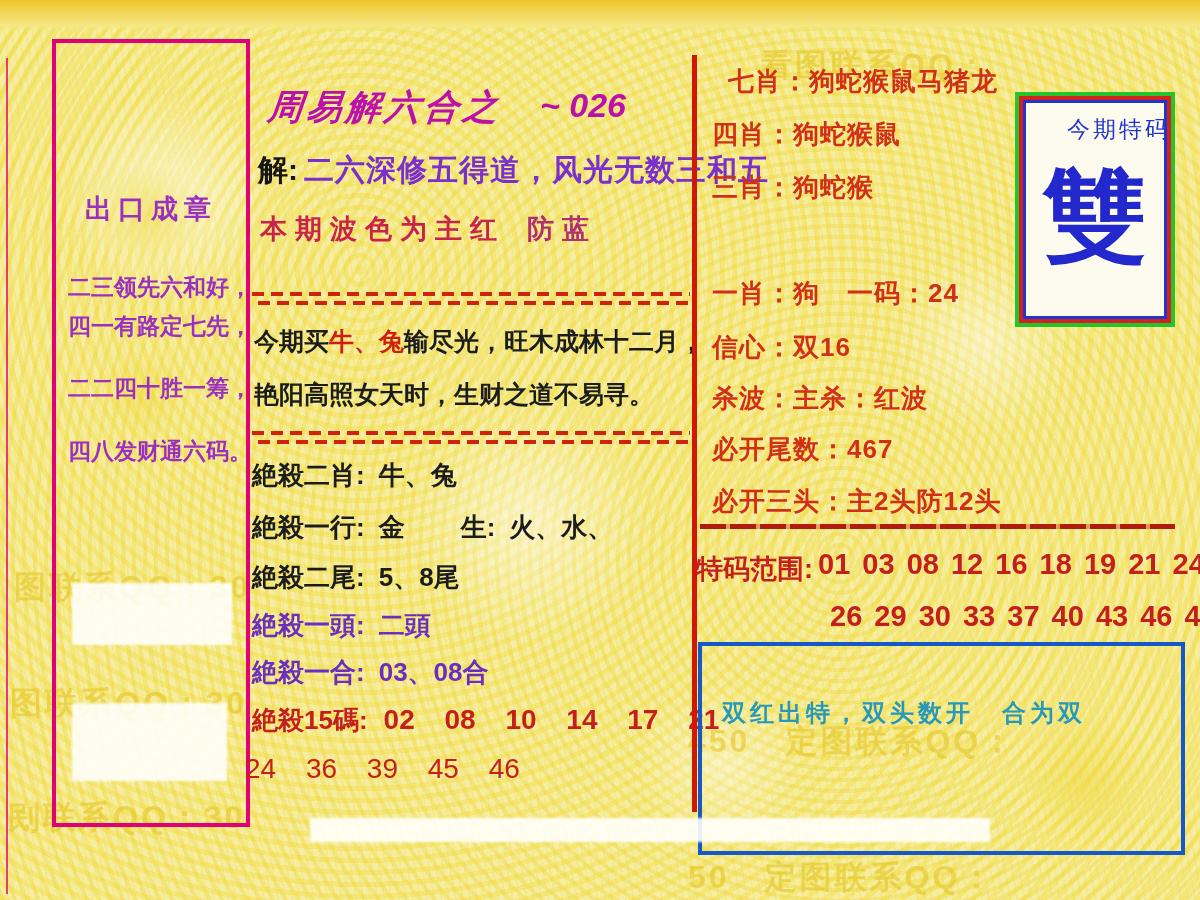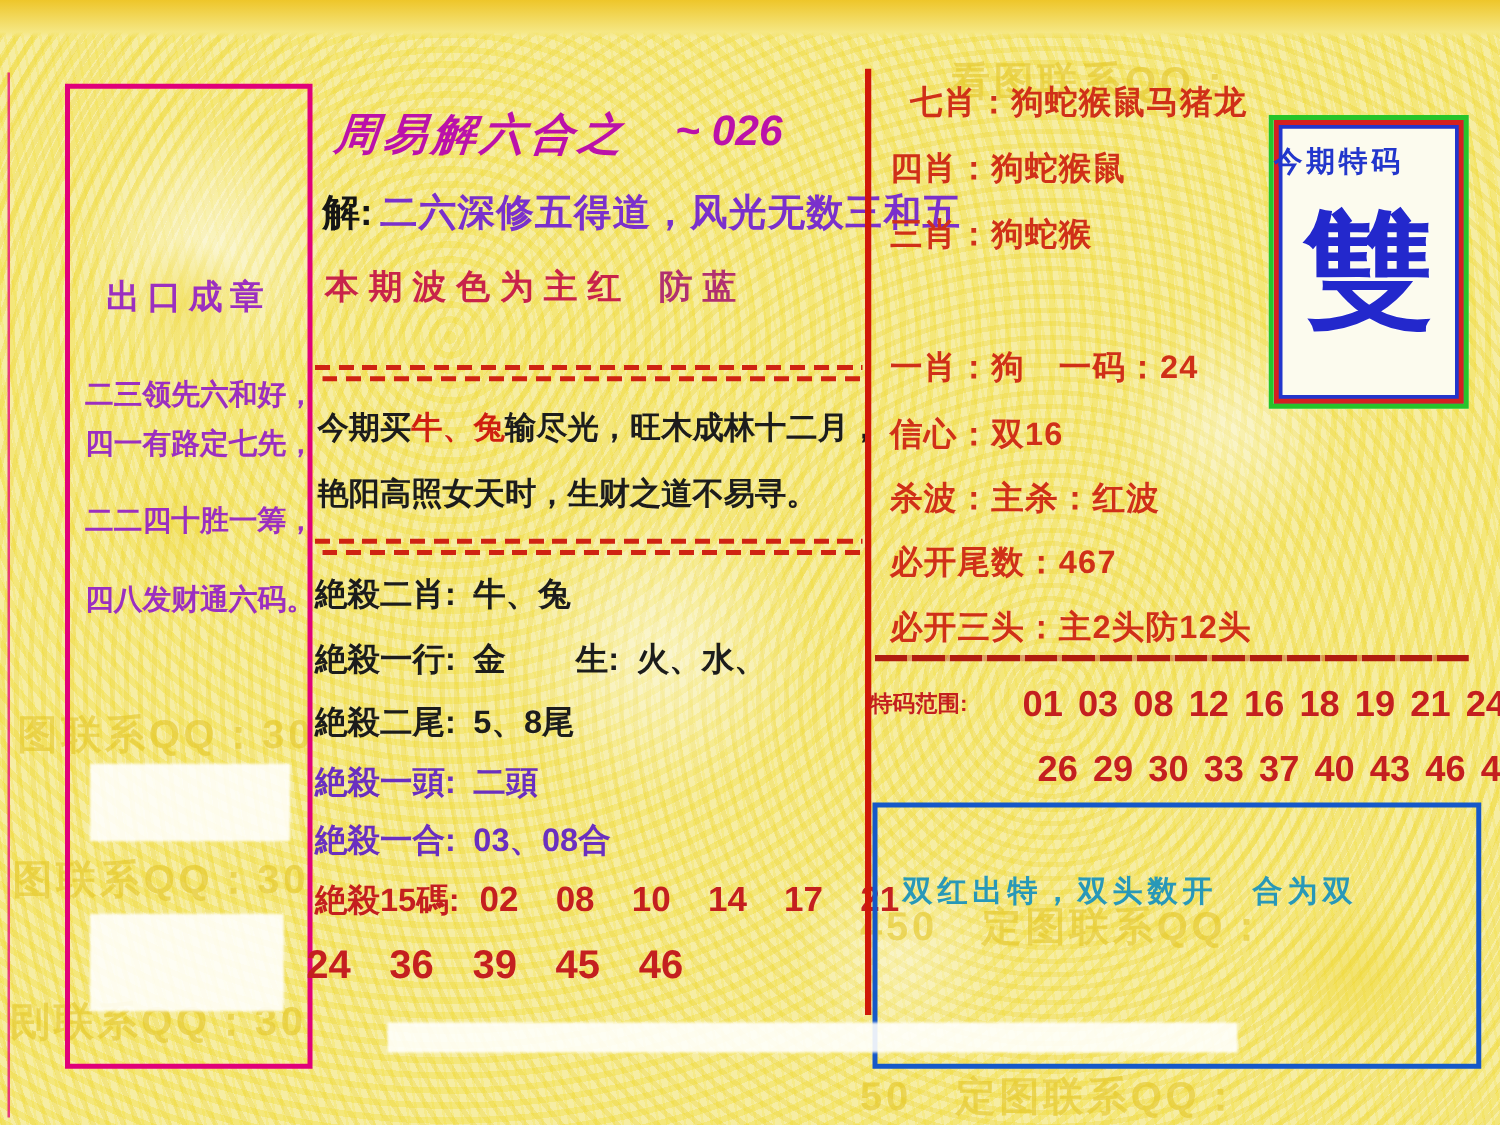--- a/index.html
+++ b/index.html
@@ -14,21 +14,21 @@
       radial-gradient(circle 120px at 60% 85%, rgba(255,255,255,.4), transparent 70%),
       repeating-radial-gradient(circle at 30% 30%, rgba(240,216,30,.30) 0 5px, transparent 5px 12px),
       repeating-radial-gradient(circle at 70% 62%, rgba(234,206,30,.27) 0 4px, transparent 4px 11px),
       repeating-linear-gradient(80deg, rgba(244,226,80,.32) 0 2px, transparent 2px 7px);
   }
   .abs{position:absolute;}
   .topband{left:0;top:0;width:1200px;height:30px;
     background:linear-gradient(to bottom,#eec62a,#f5e783 85%,rgba(246,237,162,0));}
   .watermark{color:rgba(228,198,40,.62);font-weight:bold;font-size:32px;letter-spacing:3px;white-space:nowrap;z-index:1;}
   
-  .poem-box{left:52px;top:67px;width:190px;height:780px;border:4px solid #e0007a;z-index:2;
+  .poem-box{left:52px;top:39px;width:190px;height:780px;border:4px solid #e0007a;z-index:2;
     background-image:radial-gradient(circle 70px at 50% 22%, rgba(238,214,50,.5), transparent 75%),
                      radial-gradient(circle 60px at 45% 45%, rgba(238,214,50,.4), transparent 75%);font-family:Liberation Mono, monospace;}
   .outer-line{left:6px;top:58px;width:2px;height:836px;background:rgba(224,0,122,.75);z-index:1;}
   .poem-title{left:0;top:148px;width:100%;text-align:center;color:#9b2fc0;font-size:27px;font-weight:bold;letter-spacing:6px;}
   .poem-line{left:12px;color:#9b2fc0;font-size:23px;font-weight:bold;white-space:nowrap;}
   .white-patch{background:rgba(255,255,254,.88);filter:blur(1px);z-index:3;}
   
   .sheet-title{left:268px;top:84px;color:#bb11aa;font-size:35px;font-weight:bold;font-style:italic;letter-spacing:4px;transform:skewX(-6deg);z-index:2;white-space:nowrap;}
   .issue-number{left:540px;top:86px;color:#bb11aa;font-size:34px;font-weight:bold;font-style:italic;z-index:2;}
   .jie-line{left:258px;top:150px;font-size:30px;font-weight:bold;z-index:2;white-space:nowrap;}
@@ -44,36 +44,36 @@
     background-size:100% 4px,100% 4px;background-position:0 0,6px 9px;background-repeat:no-repeat;}
   .verse{left:254px;color:#1c1c1c;font-size:25px;font-weight:bold;z-index:2;white-space:nowrap;}
   .verse .hl{color:#cf1f10;}
   .kill-row{left:252px;font-size:26px;font-weight:bold;z-index:2;white-space:nowrap;}
   .kill-black{color:#1c1c1c;}
   .kill-purple{color:#6a2fc0;}
   .kill-row .kv{margin-left:14px;}
   .kill-row .kv2{margin-left:56px;}
   .kill15{color:#c41f1f;}
   .kill15 .nums{margin-left:16px;word-spacing:22px;font-size:28px;}
-  .kill15-row2{left:245px;color:#c41f1f;font-size:32px;font-weight:bold;word-spacing:22px;z-index:2;}
+  .kill15-row2{left:245px;color:#c41f1f;font-size:28px;font-weight:normal;word-spacing:22px;z-index:2;}
   
   .v-divider{left:692px;top:55px;width:5px;height:757px;background:#cf1808;z-index:2;}
   .r-row{font-size:26px;font-weight:bold;color:#d03018;letter-spacing:1px;z-index:2;white-space:nowrap;}
   .h-line{left:700px;top:524px;width:475px;height:5px;z-index:2;
     background:repeating-linear-gradient(90deg,#b01c10 0 26px,rgba(176,28,16,.35) 26px 30px);}
-  .range-label{left:696px;top:551px;color:#c41f1f;font-size:18px;font-weight:bold;z-index:2;}
+  .range-label{left:696px;top:551px;color:#c41f1f;font-size:27px;font-weight:bold;z-index:2;}
   .range-row{color:#c41f1f;font-size:29px;font-weight:bold;word-spacing:4px;z-index:2;white-space:nowrap;}
   
   .summary-box{left:698px;top:642px;width:479px;height:205px;border:4px solid #1558c8;z-index:2;
     background-image:radial-gradient(circle 90px at 80% 65%, rgba(238,214,50,.45), transparent 75%);}
   .summary-line{left:722px;color:#2898b8;font-size:24px;font-weight:bold;letter-spacing:4px;z-index:3;white-space:nowrap;}
   
   .special-box{left:1015px;top:92px;width:152px;height:227px;background:#fcfbee;border:4px solid #25c42a;
     box-shadow:inset 0 0 0 4px #d42020, inset 0 0 0 7px #2236cc;z-index:3;}
-  .special-title{left:0;top:18px;width:100%;text-align:left;color:#2236cc;font-size:23px;font-weight:bold;letter-spacing:3px;}
+  .special-title{left:0;top:18px;width:100%;text-align:right;color:#2236cc;font-size:23px;font-weight:normal;letter-spacing:3px;}
   .special-value{left:0;top:52px;width:100%;text-align:center;color:#2328cc;font-size:104px;font-weight:bold;
     text-shadow:0 0 3px rgba(255,255,255,.9);}
   .white-band{left:310px;top:818px;width:680px;height:24px;background:rgba(255,255,252,.9);filter:blur(1px);z-index:2;}
 </style>
 </head>
 <body>
 
 <div class="sheet">
 
   <div class="abs topband"></div>

